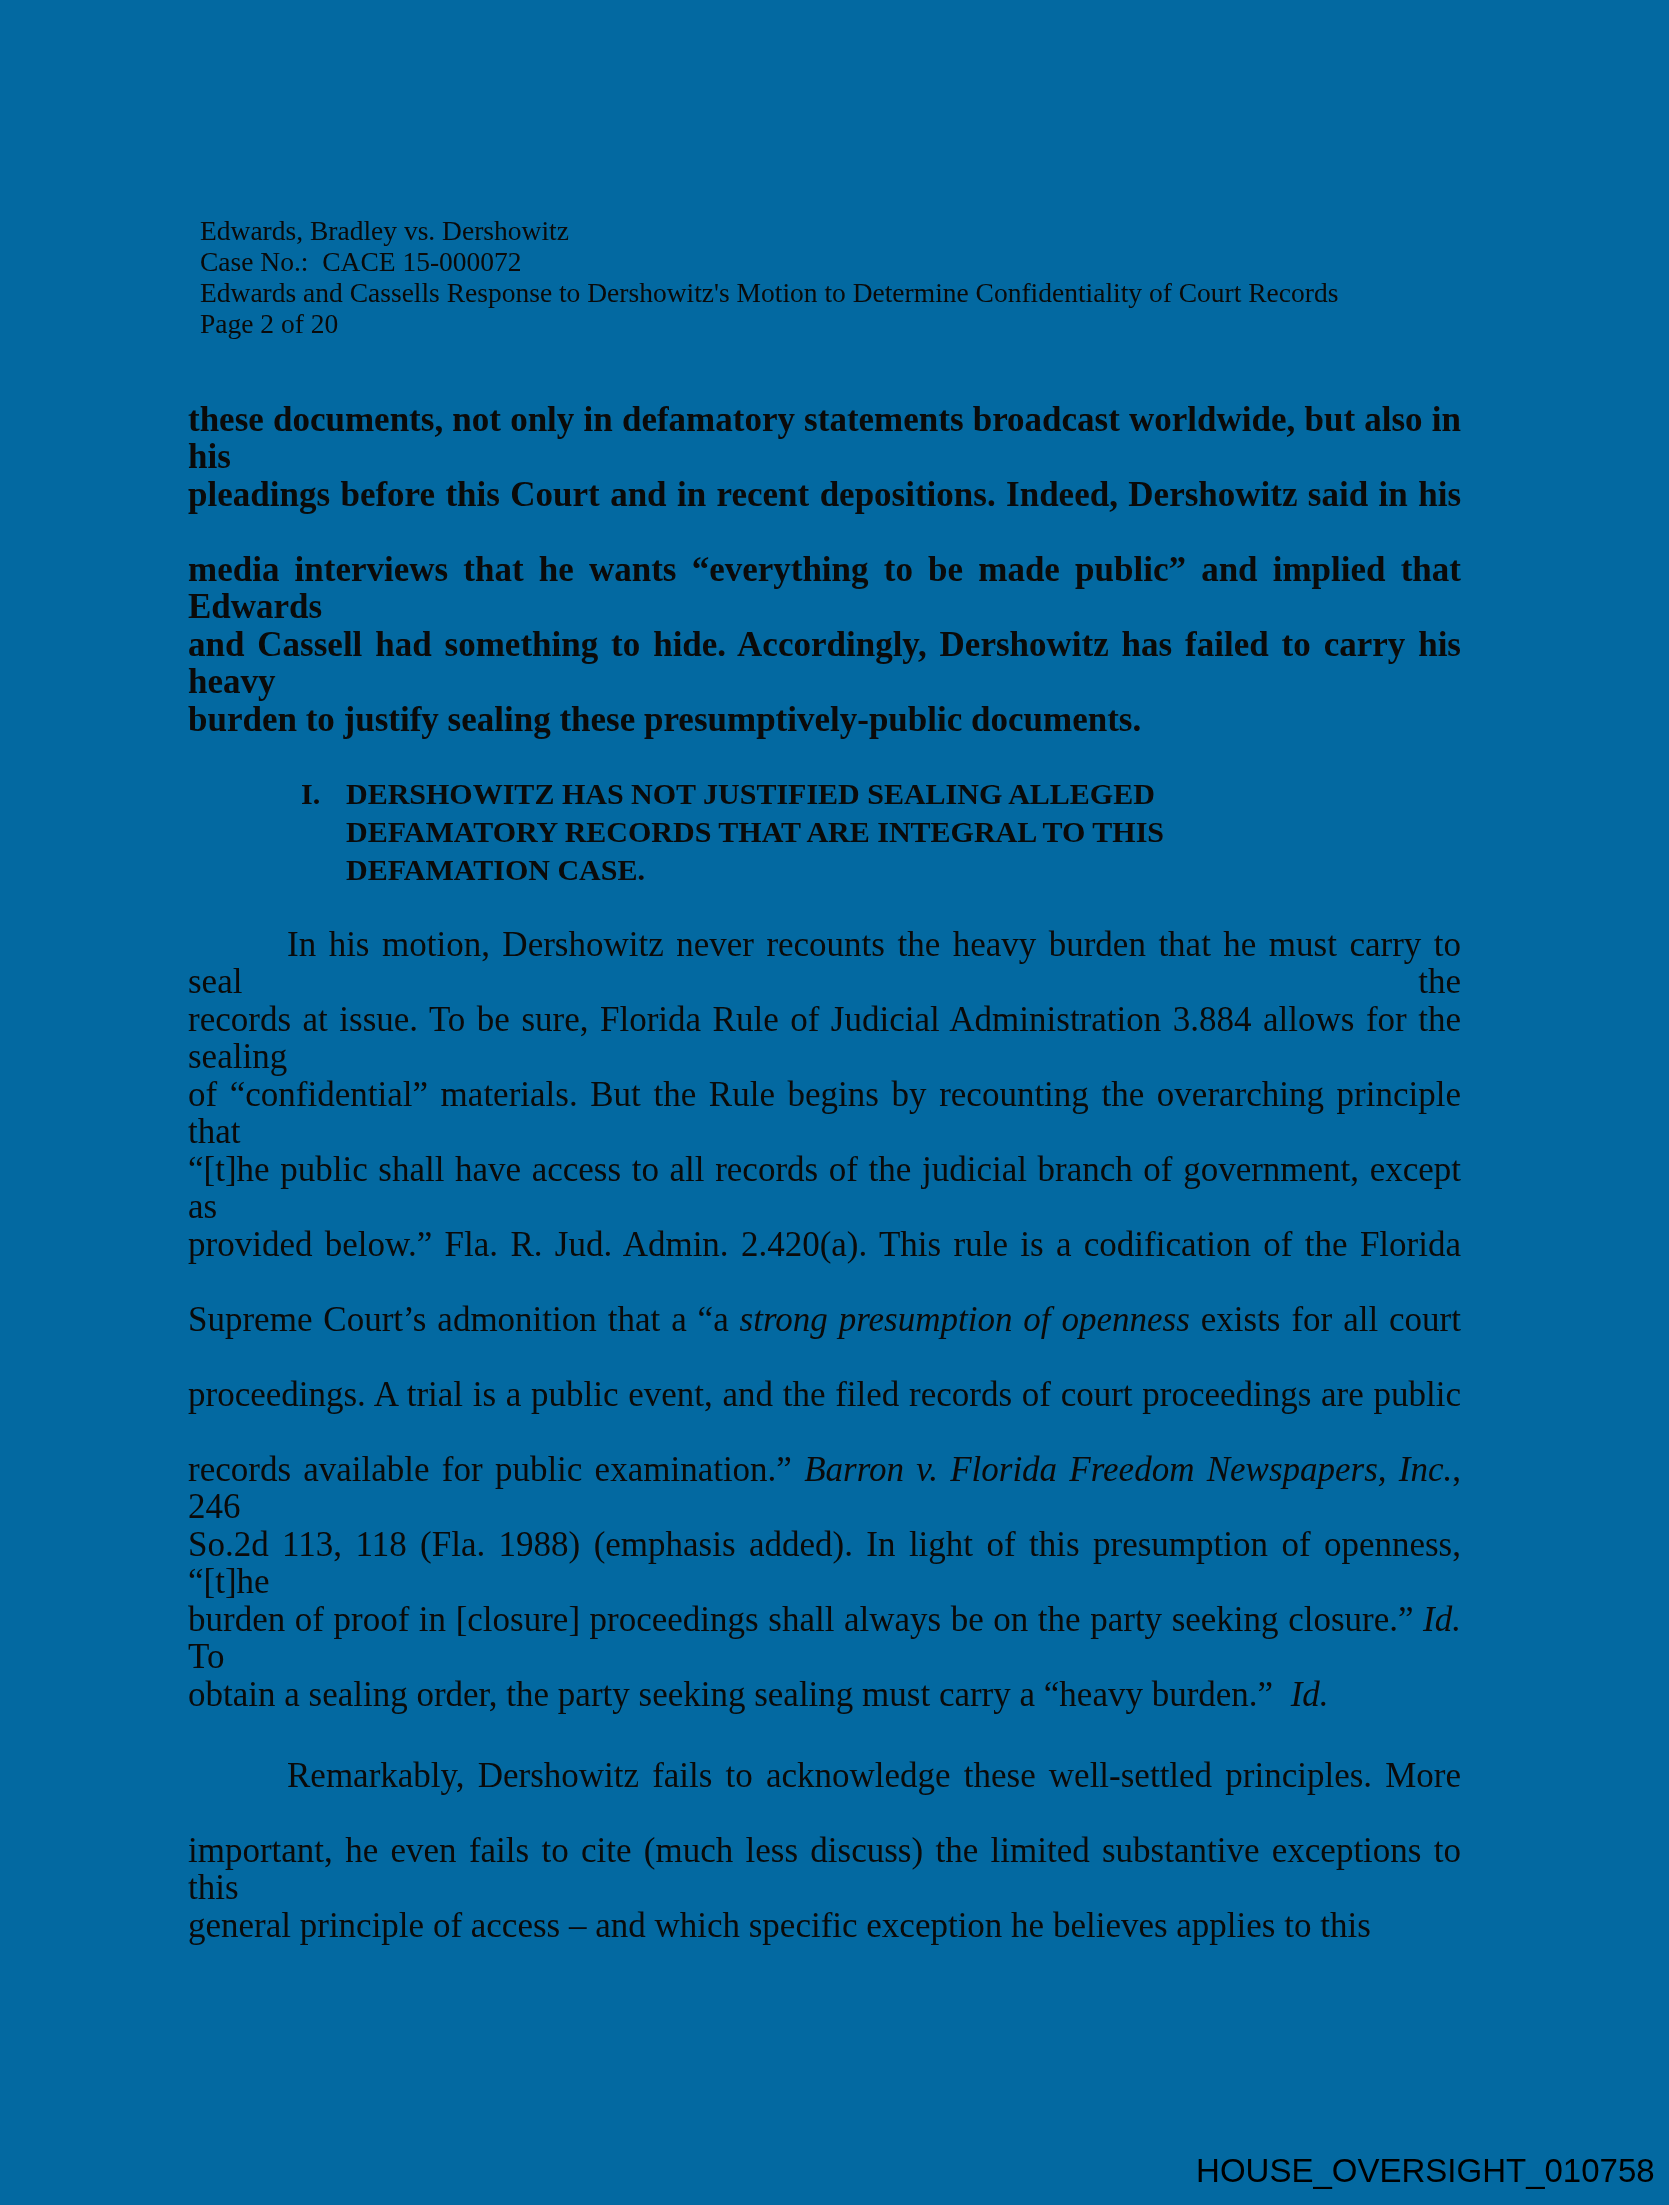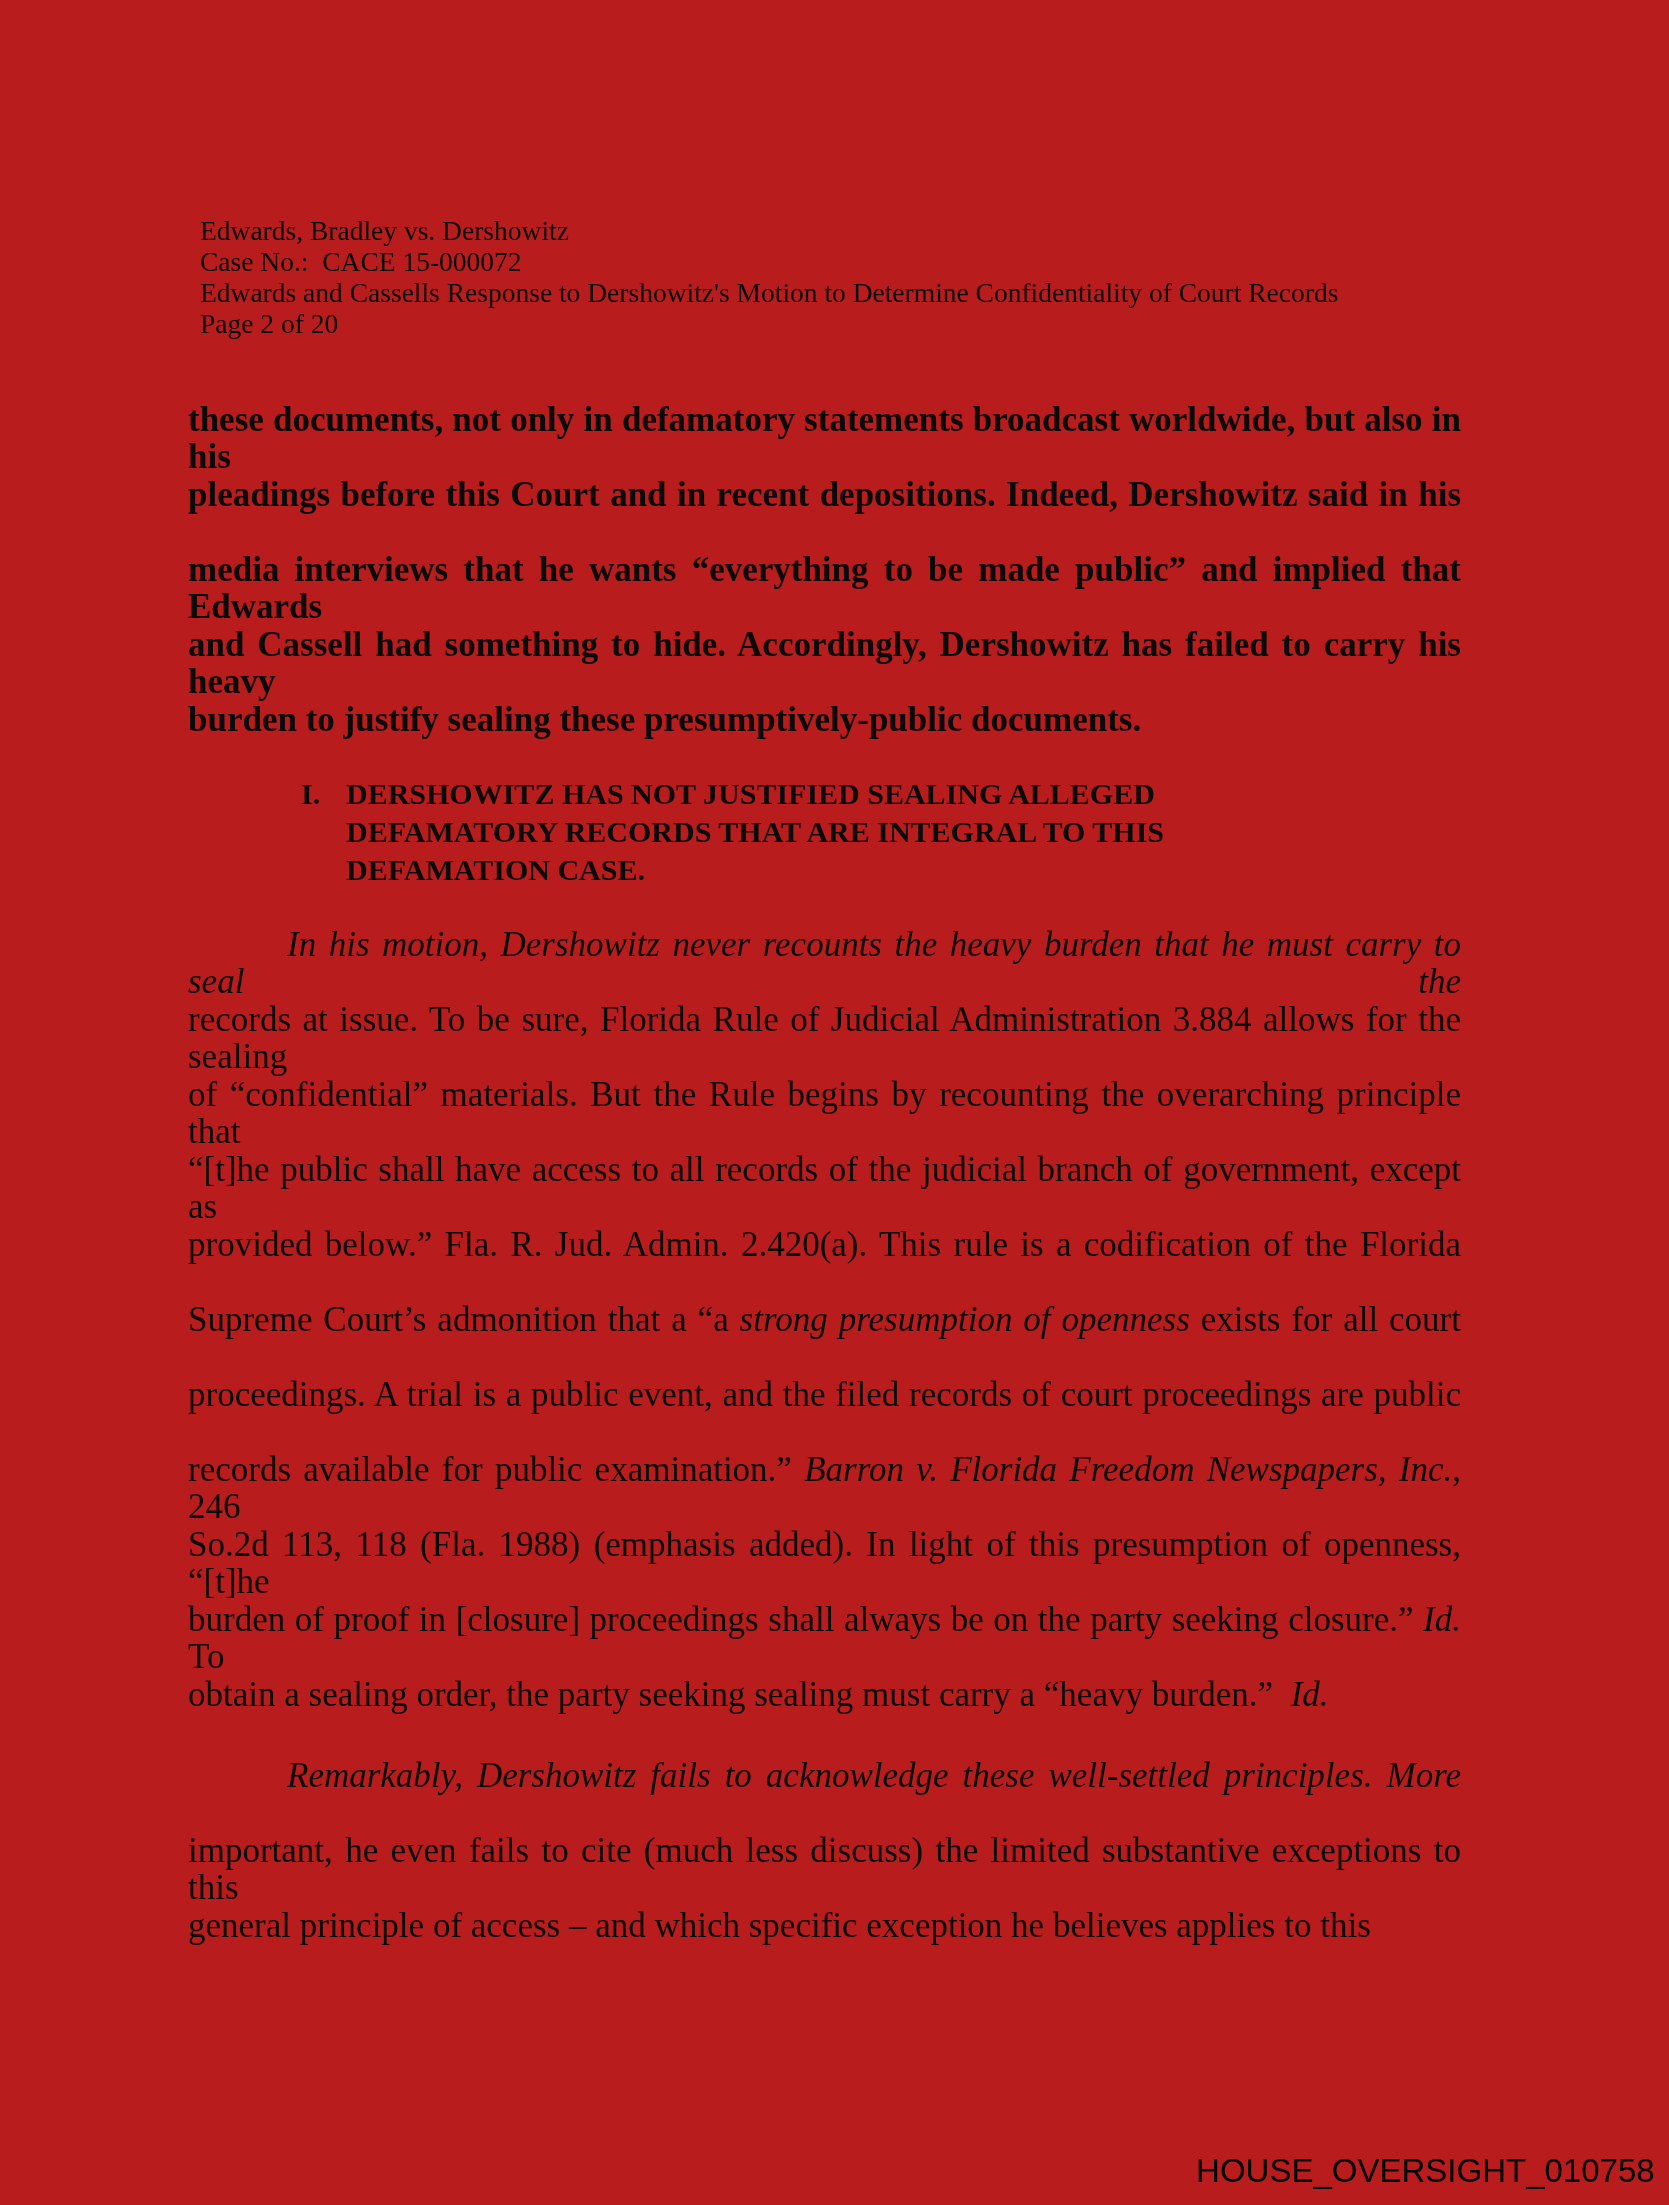--- a/index.html
+++ b/index.html
@@ -4,41 +4,41 @@
 <style>
   html, body { margin: 0; padding: 0; }
   body {
     width: 1669px; height: 2205px;
     background: #ffffff;
     color: #0a0a0a;
     font-family: "Liberation Serif", "DejaVu Serif", serif;
     position: relative;
     overflow: hidden;
   }
-  .page { position: absolute; inset: 0; background: #b91c1c; }
+  .page { position: absolute; inset: 0; background: #0369a1; }
 
   
   .header {
     position: absolute; left: 200px; top: 215px; width: 1407px;
     font-size: 27.5px;
   }
   .hline { height: 31px; line-height: 31px; white-space: pre; }
 
   
   .para {
     position: absolute; left: 188px; width: 1273px;
     font-size: 35px;
   }
   .para.bold { font-weight: bold; }
   .line {
     height: 75px; line-height: 37px;
     text-align: justify; text-align-last: justify;
   }
   .line.last { text-align: left; text-align-last: left; white-space: pre-wrap; }
-  .line.indent { text-indent: 99px; font-style: italic; }
+  .line.indent { text-indent: 99px; }
   .line span { }
   .it { font-style: italic; }
 
   #para1 { top: 401px; }
   #para2 { top: 926px; }
   #para3 { top: 1757px; }
 
   
   .heading {
     position: absolute; left: 301px; top: 775px; width: 1113px;

